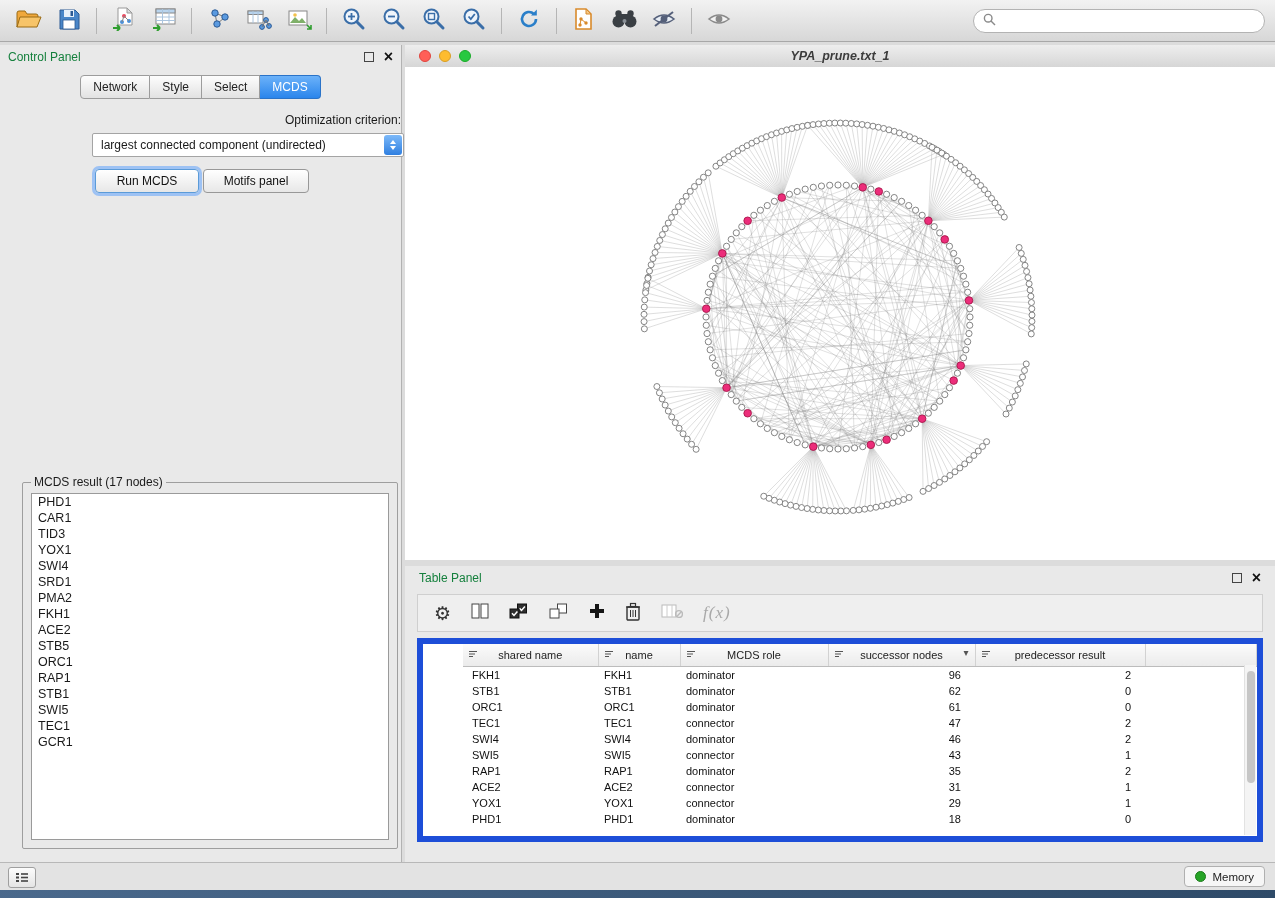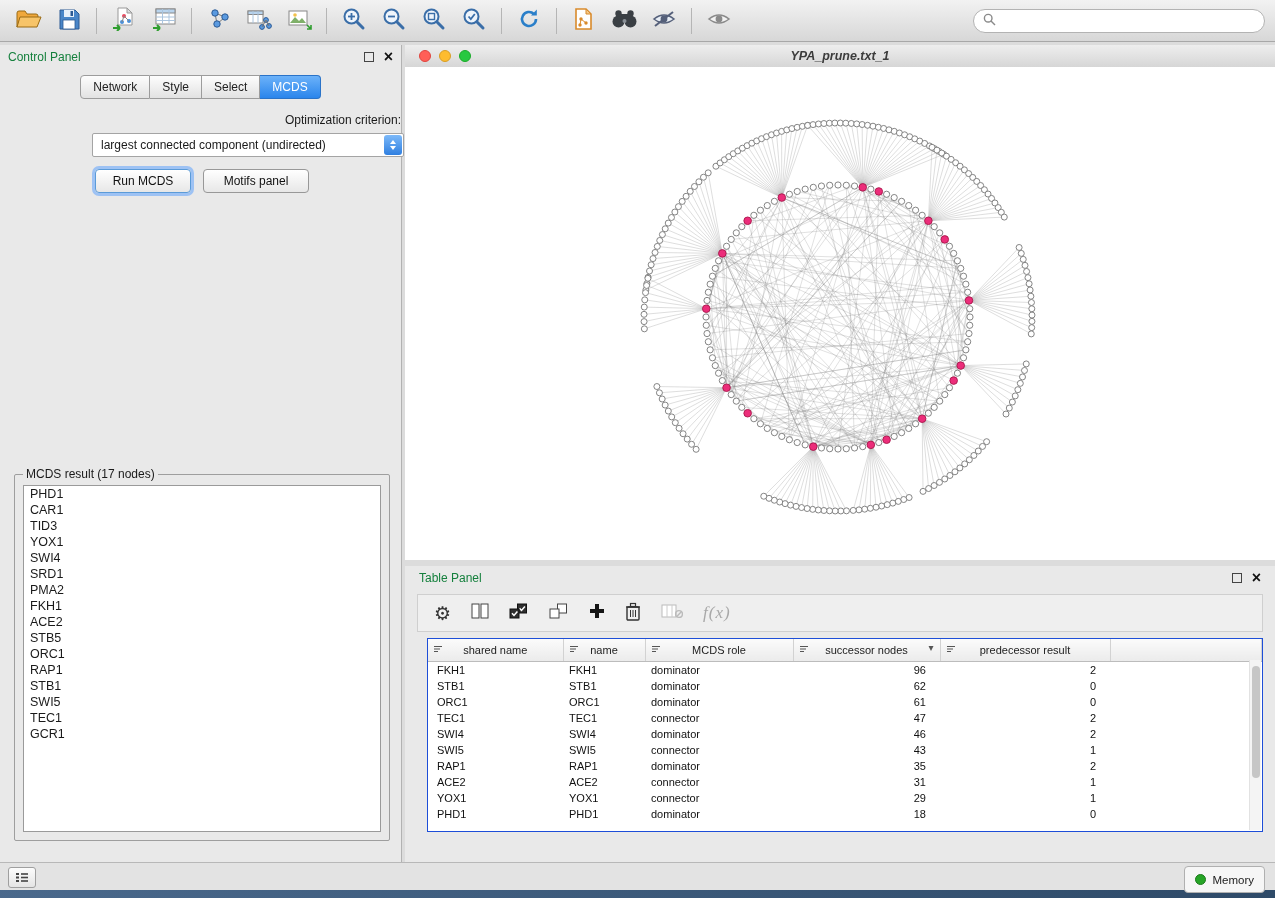--- a/index.html
+++ b/index.html
@@ -39,24 +39,24 @@
   .dropdown{position:absolute;left:45px;top:88px;width:312px;height:24px;background:#fff;border:1px solid #a4a4a4;
             border-radius:2px;display:flex;align-items:center;box-sizing:border-box;margin-left:47px;}
   .dropdown .val{flex:1;font-size:12px;padding-left:8px;white-space:nowrap;overflow:hidden;}
   .stepper{width:18px;height:20px;margin:1px;border-radius:3px;background:linear-gradient(#7cb9f9,#2f7fe0);
            display:flex;flex-direction:column;align-items:center;justify-content:center;gap:2px;flex:none;}
   .tri-up{width:0;height:0;border-left:3.5px solid transparent;border-right:3.5px solid transparent;border-bottom:4px solid #fff;}
   .tri-down{width:0;height:0;border-left:3.5px solid transparent;border-right:3.5px solid transparent;border-top:4px solid #fff;}
 
   .btn{position:absolute;height:24px;font-size:12px;font-family:inherit;background:linear-gradient(#ffffff,#e7e7e7);
        border:1px solid #989898;border-radius:4px;color:#111;}
-  .btn.run{left:95px;top:124px;width:96px;border-color:#5b9bd8;box-shadow:0 0 0 3px rgba(82,156,255,0.5);}
+  .btn.run{left:95px;top:124px;width:104px;border-color:#5b9bd8;box-shadow:0 0 0 3px rgba(82,156,255,0.5);}
   .btn.closep{left:203px;top:124px;width:106px;}
 
-  fieldset.result{position:absolute;left:10px;top:418px;width:374px;height:372px;margin:4px;padding:0;
+  fieldset.result{position:absolute;left:10px;top:418px;width:374px;height:372px;margin:12px;padding:0;
                   border:1px solid #9e9e9e;border-radius:2px;}
   fieldset.result legend{font-size:12px;margin-left:8px;padding:0 3px;}
   .list-box{position:absolute;left:8px;right:8px;top:4px;bottom:8px;background:#fff;border:1px solid #9a9a9a;overflow:hidden;}
   .mcds-item{font-size:12.5px;line-height:16px;padding-left:6px;}
 
   
   .net-window{position:absolute;left:405px;top:45px;width:870px;height:515px;background:#fff;}
   .net-titlebar{position:absolute;left:0;top:0;right:0;height:22px;background:linear-gradient(#eeeeee,#d6d6d6);
                 border-bottom:1px solid #ababab;display:flex;align-items:center;}
   .lights{display:flex;gap:8px;margin-left:14px;}
@@ -68,40 +68,40 @@
   .net-canvas{position:absolute;left:0;top:22px;right:0;bottom:0;background:#fff;}
 
   
   .table-panel{position:absolute;left:405px;top:566px;width:870px;height:296px;background:#e9e9e9;box-sizing:border-box;}
   .tp-toolbar{position:absolute;left:12px;right:12px;top:28px;height:38px;background:#efefef;
               border:1px solid #cfcfcf;display:flex;align-items:center;gap:20px;padding:0 16px;box-sizing:border-box;}
   .tp-icon{display:flex;align-items:center;justify-content:center;height:30px;}
   .gear-glyph{font-size:19px;color:#333;font-family:"DejaVu Sans",sans-serif;}
   .fx{font-family:"Liberation Serif","DejaVu Serif",serif;font-style:italic;font-size:17px;color:#a8a8a8;letter-spacing:1px;}
 
-  .table-wrap{position:absolute;left:22px;right:12px;top:72px;height:192px;background:#fff;border:1px solid #1d4ed8;overflow:hidden;}
+  .table-wrap{position:absolute;left:12px;right:12px;top:72px;height:192px;background:#fff;border:6px solid #1d4ed8;overflow:hidden;padding-left:40px;}
   table.node-table{border-collapse:collapse;table-layout:fixed;width:100%;}
   .node-table thead th{height:20px;background:linear-gradient(#fbfbfb,#ebebeb);border-right:1px solid #d2d2d2;
                        border-bottom:1px solid #bcbcbc;font-size:11px;font-weight:normal;color:#222;position:relative;}
   .th-mini{position:absolute;left:5px;top:5px;}
   .th-chev{position:absolute;right:6px;top:3px;font-size:10px;color:#555;}
   .node-table tbody td{font-size:11px;height:16px;padding:0 6px;white-space:nowrap;overflow:hidden;color:#111;}
   .node-table tbody td.c-first{padding-left:9px;}
   .node-table tbody td.c-num{text-align:right;padding-right:14px;}
   .vscroll{position:absolute;right:1px;top:21px;bottom:1px;width:11px;background:#f4f4f4;border-left:1px solid #e2e2e2;}
   .vthumb{position:absolute;left:1.5px;width:8px;top:6px;height:112px;background:#c6c6c6;border-radius:4px;}
 
   .tp-tabs{position:absolute;left:0;right:0;top:271px;text-align:center;}
 
   
   .statusbar{position:absolute;left:0;top:862px;width:1275px;height:28px;background:#e3e3e3;
              border-top:1px solid #b8b8b8;box-sizing:border-box;}
   .menu-btn{position:absolute;left:8px;top:4px;width:26px;height:19px;background:linear-gradient(#fcfcfc,#e4e4e4);
             border:1px solid #9f9f9f;border-radius:3px;display:flex;align-items:center;justify-content:center;}
-  .memory-btn{position:absolute;right:10px;top:3px;height:27px;background:#f6f6f6;border:1px solid #b0b0b0;
+  .memory-btn{position:absolute;right:10px;top:3px;height:21px;background:#f6f6f6;border:1px solid #b0b0b0;
               border-radius:4px;display:flex;align-items:center;gap:6px;padding:0 10px;box-sizing:border-box;}
   .memory-dot{width:11px;height:11px;border-radius:50%;background:#27a527;border:1px solid #1c7a1c;box-sizing:border-box;}
   .memory-label{font-size:11.5px;color:#222;}
 </style>
 </head>
 <body>
 
 <div class="desktop">
 <div class="app">
 

